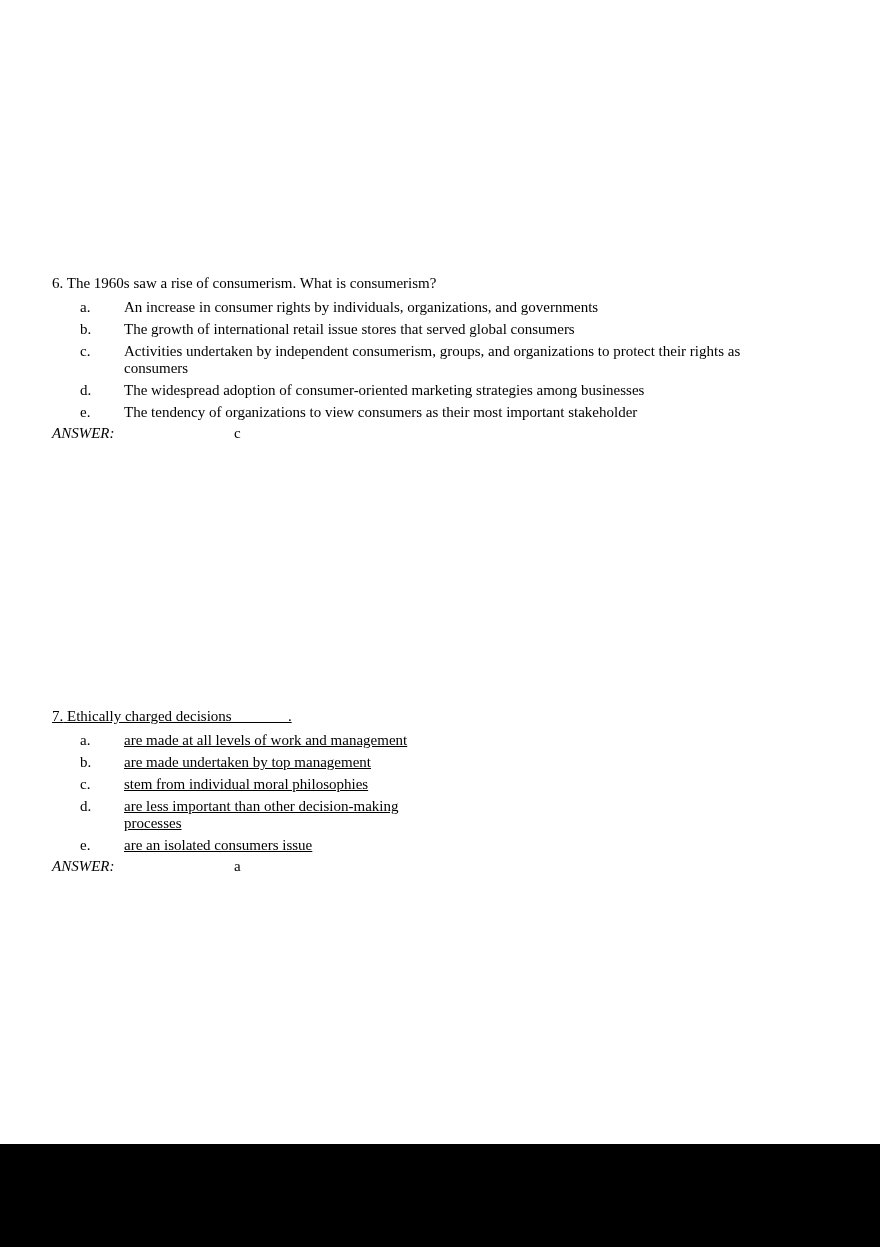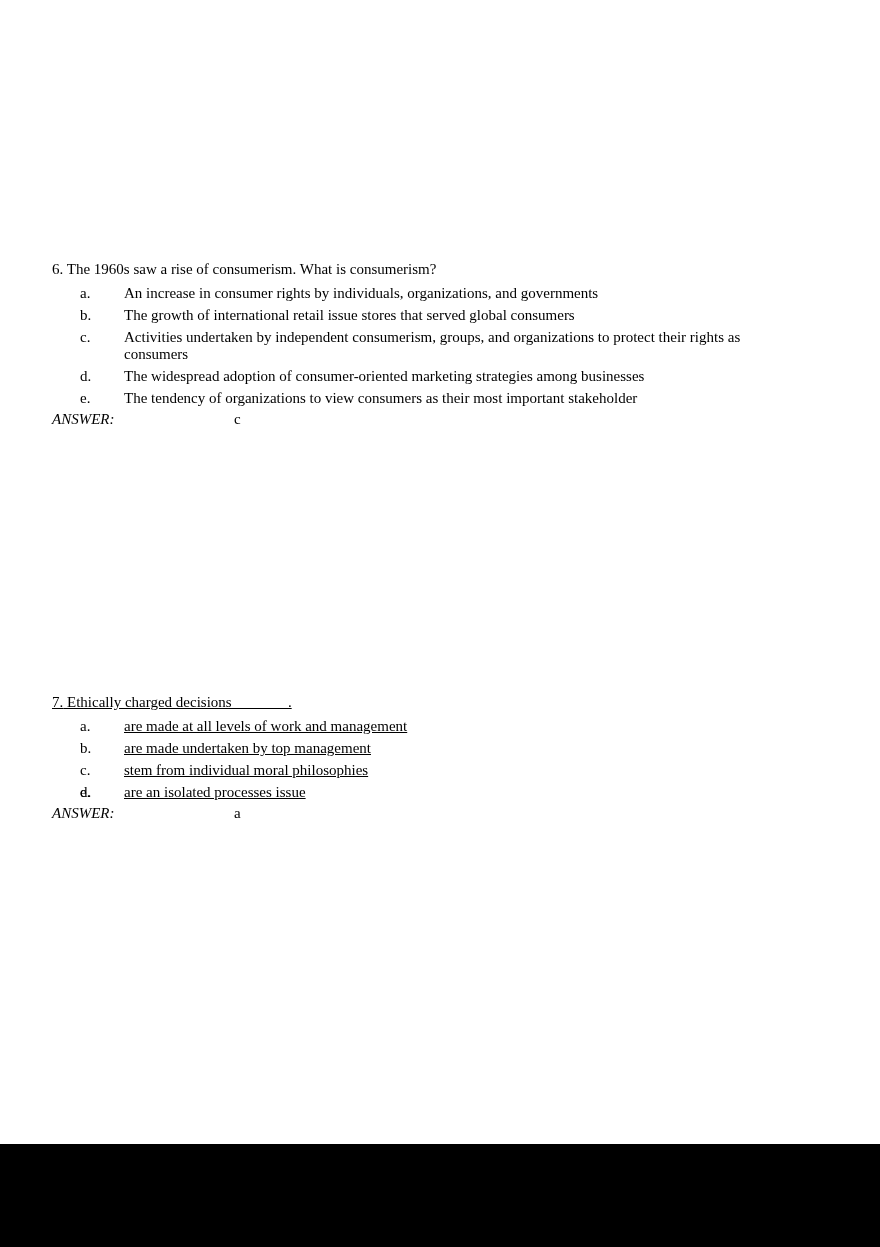--- a/index.html
+++ b/index.html
@@ -12,21 +12,21 @@
       background: #ffffff;
       position: relative;
       overflow: hidden;
       font-family: "Liberation Serif", "DejaVu Serif", serif;
       color: #000000;
       font-size: 15px;
     }
     .page {
       position: absolute;
       left: 0;
-      top: 0;
+      top: 14px;
       width: 880px;
       height: 1144px;
       background: #ffffff;
     }
     .black-band {
       position: absolute;
       left: 0;
       top: 1144px;
       width: 880px;
       height: 103px;
@@ -127,24 +127,25 @@
     <div class="option option-b">
       <span class="letter">b.</span>
       <span class="text">are made undertaken by top management</span>
     </div>
     <div class="option option-c">
       <span class="letter">c.</span>
       <span class="text">stem from individual moral philosophies</span>
     </div>
     <div class="option option-d">
       <span class="letter">d.</span>
+      <span class="text">are less important than other decision-making processes</span>
     </div>
     <div class="option option-e">
       <span class="letter">e.</span>
-      <span class="text">are an isolated processes issue</span>
+      <span class="text">are an isolated consumers issue</span>
     </div>
     <div class="answer-row">
       <span class="answer-label">ANSWER:</span>
       <span class="answer-value">a</span>
     </div>
   </div>
 
 </div>
 
 <div class="black-band"></div>

